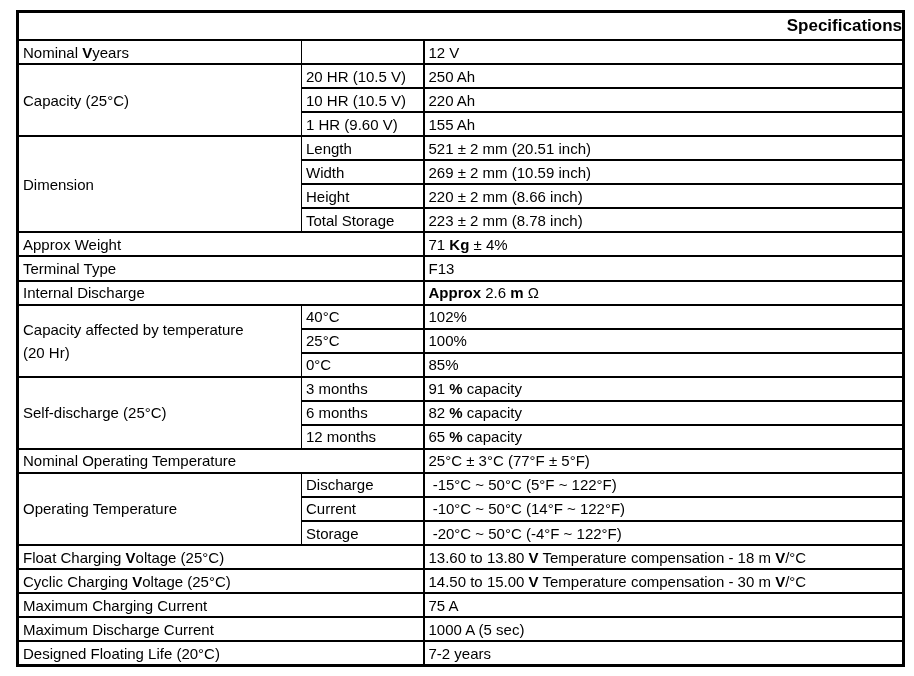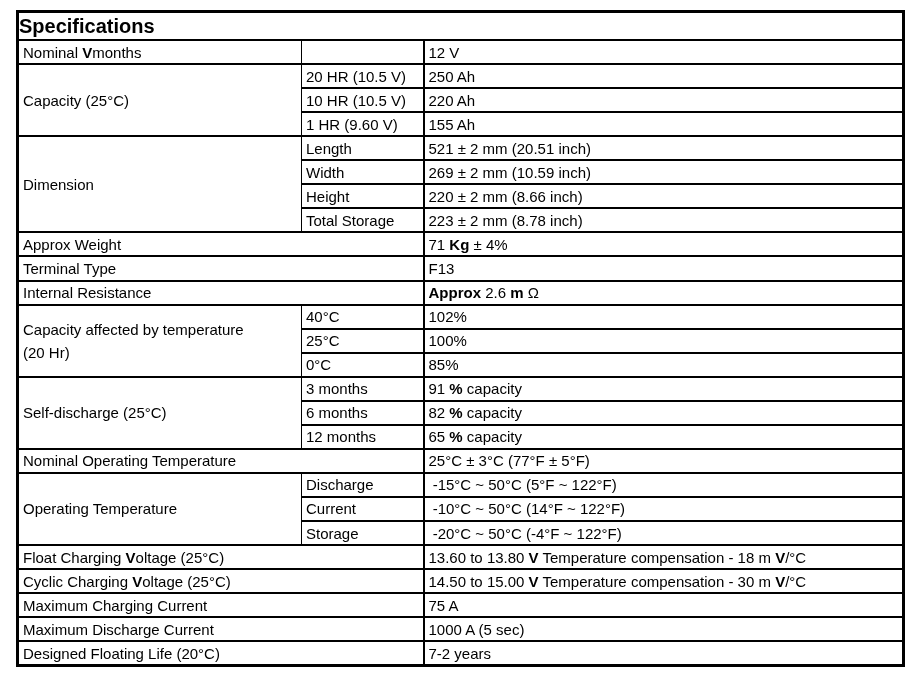--- a/index.html
+++ b/index.html
@@ -15,21 +15,21 @@
   }
   th,td{
     border:2px solid #000;
     padding:0 4px;
     font-size:15px;
     overflow:hidden;
     vertical-align:middle;
     text-align:left;
   }
   th.title{
-    font-size:20px;font-weight:bold;text-align:left;height:24px;padding:1px 0;
+    font-size:17px;font-weight:bold;text-align:right;height:24px;padding:1px 0;
   }
   tr{height:24px;}
   
   td.c1r{border-right-width:1px;}
   td.sub{border-left-width:1px;}
   td.val{white-space:pre-wrap;border-radius:8px;}
   .b{font-weight:bold;}
   .lab2 div{line-height:23px;}
 </style>
 </head>
@@ -42,21 +42,21 @@
         <col style="width:122px">
         <col style="width:480px">
       </colgroup>
 
   <tbody>
         <tr>
     <th class="title" colspan="3">Specifications</th>
   </tr>
 
   <tr>
-    <td class="c1r"><span>Nominal </span><span class="b">V</span><span>months</span></td>
+    <td class="c1r"><span>Nominal </span><span class="b">V</span><span>years</span></td>
     <td class="sub"></td>
     <td class="val">12 V</td>
   </tr>
 
   <tr>
     <td class="c1r" rowspan="3">Capacity (25°C)</td>
     <td class="sub">20 HR (10.5 V)</td>
     <td class="val">250 Ah</td>
   </tr>
   <tr>
@@ -90,21 +90,21 @@
     <td colspan="2">Approx Weight</td>
     <td class="val"><span>71 </span><span class="b">Kg</span><span> ± 4%</span></td>
   </tr>
 
   <tr>
     <td colspan="2">Terminal Type</td>
     <td class="val">F13</td>
   </tr>
 
   <tr>
-    <td colspan="2">Internal Resistance</td>
+    <td colspan="2">Internal Discharge</td>
     <td class="val"><span class="b">Approx</span><span> 2.6 </span><span class="b">m</span><span> Ω</span></td>
   </tr>
 
   <tr>
     <td class="c1r lab2" rowspan="3">
             <div>Capacity affected by temperature</div>
             <div>(20 Hr)</div>
           </td>
     <td class="sub">40°C</td>
     <td class="val">102%</td>

